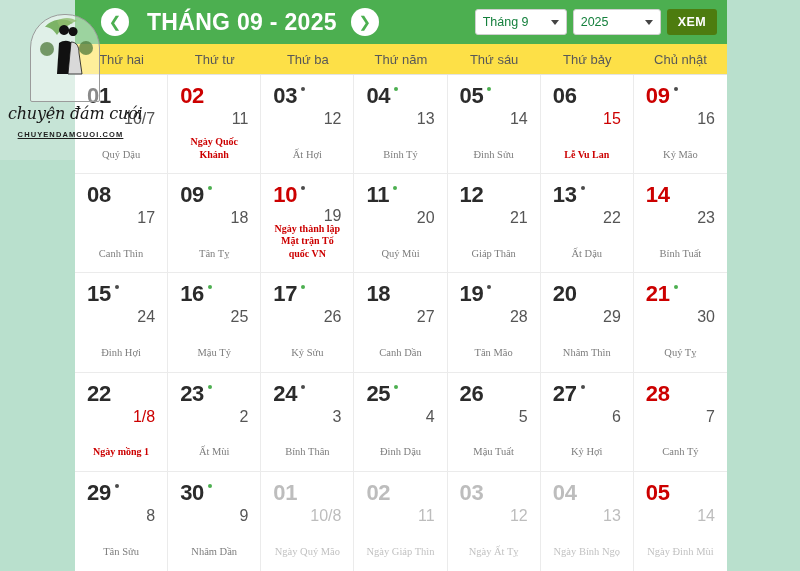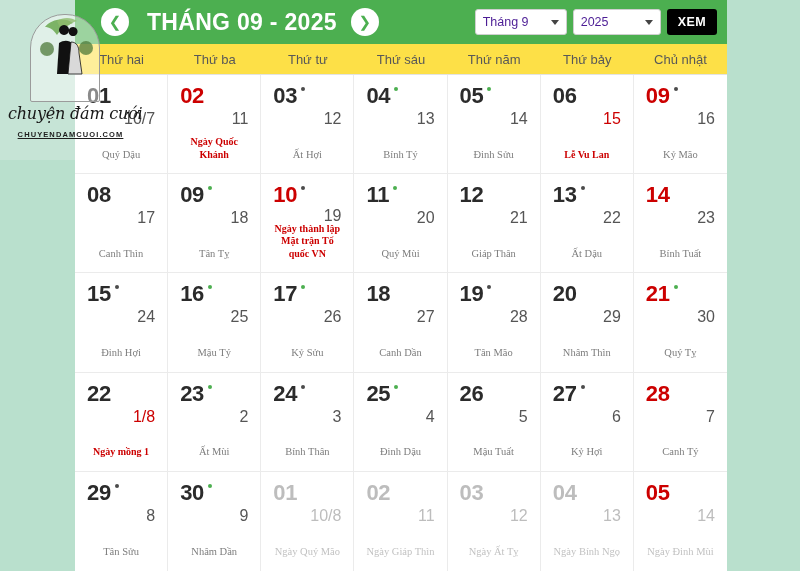--- a/index.html
+++ b/index.html
@@ -71,33 +71,33 @@
     color: #ffffff; font-size: 23px; font-weight: bold;
     margin-left: 18px; letter-spacing: 0.3px; white-space: nowrap;
   }
   .header-controls {
     position: absolute; right: 10px; top: 9px;
     display: flex; align-items: center; gap: 6px;
   }
   .sel {
     height: 26px; min-width: 92px;
     background: #fff; border: 1px solid #cfcfcf; border-radius: 3px;
-    font-size: 12.5px; color: #4c1d95;
+    font-size: 12.5px; color: #15803d;
     padding: 0 20px 0 7px;
     display: flex; align-items: center;
     position: relative; cursor: pointer;
   }
   .sel.year { min-width: 88px; }
   .sel::after {
     content: ""; position: absolute; right: 7px; top: 10px;
     border-left: 4.5px solid transparent; border-right: 4.5px solid transparent;
     border-top: 5.5px solid #444;
   }
   .xem-btn {
-    height: 26px; background: #000000; color: #fff;
+    height: 26px; background: #4d7c0f; color: #fff;
     border: none; border-radius: 3px;
     font-size: 12.5px; font-weight: bold; letter-spacing: 0.4px;
     padding: 0 11px; cursor: pointer;
   }
 
   
   .weekdays {
     display: grid; grid-template-columns: repeat(7, 1fr);
     height: 31px; border-bottom: 1px solid #e3e3e3;
     background: #fde047;
@@ -192,24 +192,24 @@
         </div>
         <div class="sel year">
           <span>2025</span>
         </div>
         <button class="xem-btn">XEM</button>
       </div>
     </div>
 
     <div class="weekdays">
         <div class="weekday">Thứ hai</div>
+        <div class="weekday">Thứ tư</div>
         <div class="weekday">Thứ ba</div>
-        <div class="weekday">Thứ tư</div>
+        <div class="weekday">Thứ năm</div>
         <div class="weekday">Thứ sáu</div>
-        <div class="weekday">Thứ năm</div>
         <div class="weekday">Thứ bảy</div>
         <div class="weekday">Chủ nhật</div>
       </div>
     <div class="days">
         <div class="day">
           <div class="solar-row">
             <div class="solar">01</div>
           </div>
           <div class="lunar">10/7</div>
           <div class="note">Quý Dậu</div>

